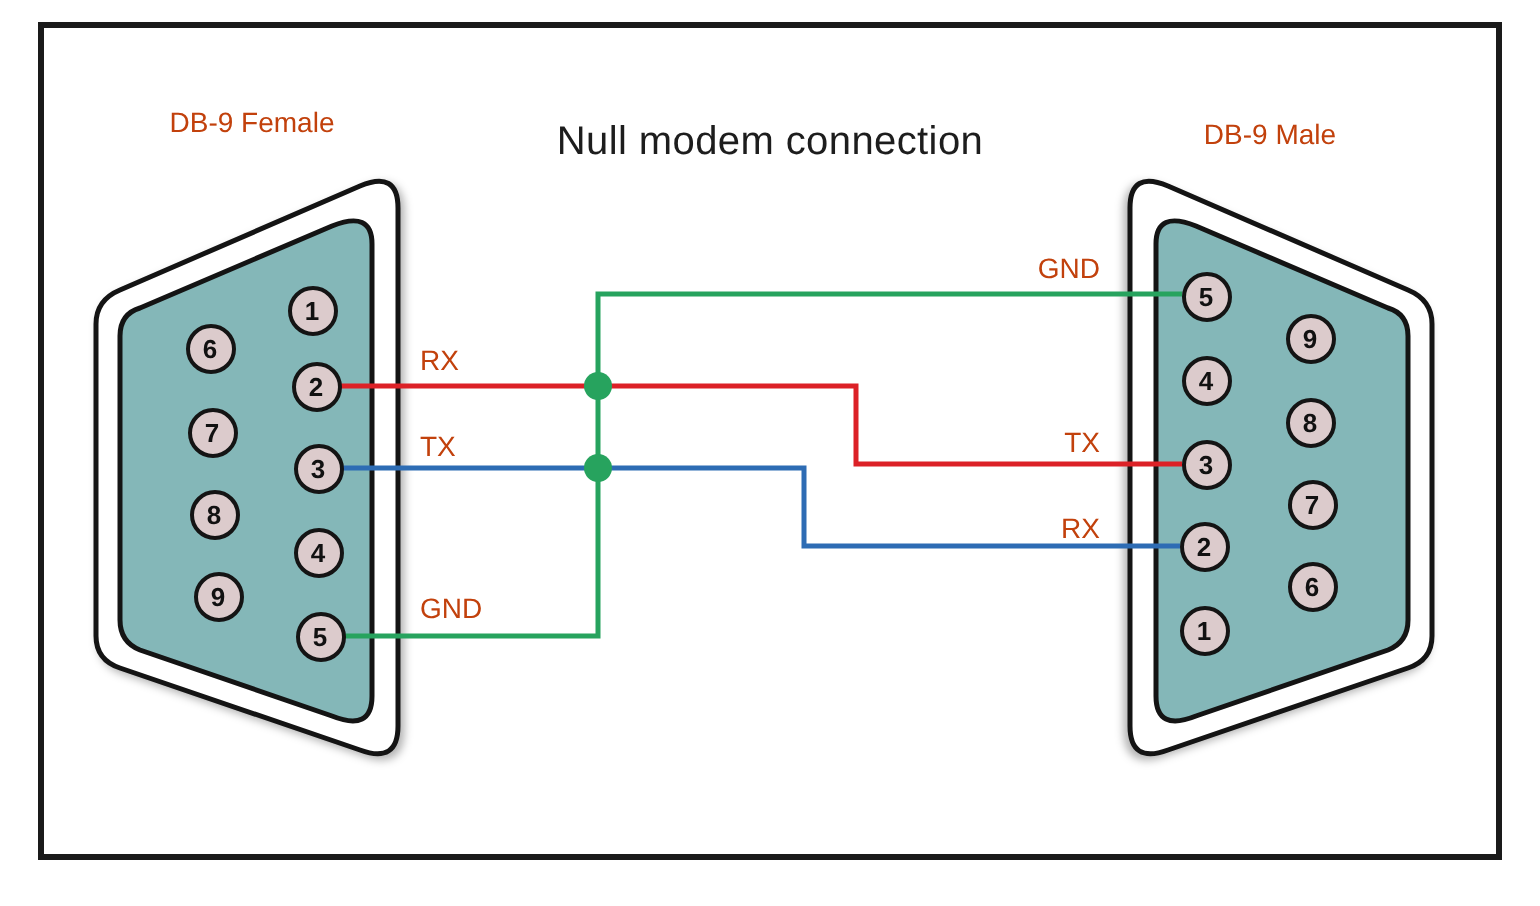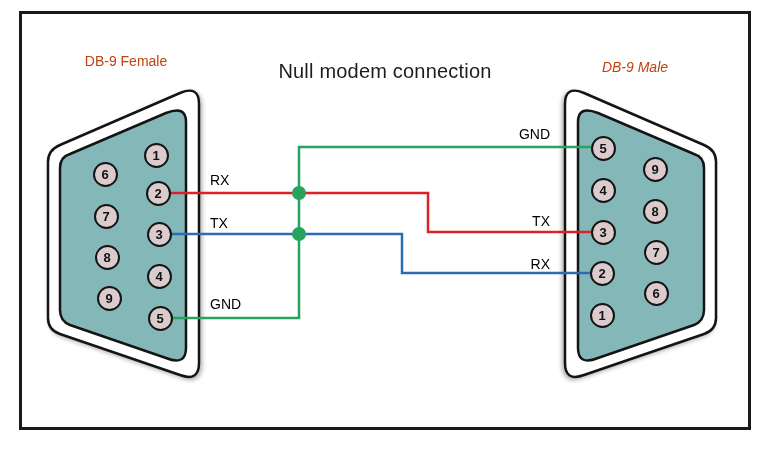--- a/index.html
+++ b/index.html
@@ -11,22 +11,22 @@
     position:absolute;left:19px;top:11px;width:732px;height:419px;
     border:3px solid #1a1a1a;box-sizing:border-box;background:transparent;
   }
   .layer{position:absolute;left:0;top:0;}
   .title{
     position:absolute;left:19px;top:23px;width:732px;text-align:center;
     font-size:20px;line-height:22px;font-weight:400;color:#1d1d1d;letter-spacing:.2px;margin-top:37px;
   }
   .conn-label{position:absolute;font-size:14px;line-height:15px;font-weight:400;color:#c2410c;text-align:center;}
   .conn-label.female{left:60px;top:54px;width:132px;}
-  .conn-label.male{left:570px;top:60px;width:130px;font-style:italic;}
-  .sig{position:absolute;font-size:14px;line-height:14px;font-weight:400;color:#000000;}
+  .conn-label.male{left:570px;top:60px;width:130px;}
+  .sig{position:absolute;font-size:14px;line-height:14px;font-weight:400;color:#c2410c;}
   .sig.l{left:210px;width:60px;text-align:left;}
   .sig.r{left:498px;width:52px;text-align:right;}
   .sig.l-rx{top:173px;} .sig.l-tx{top:216px;} .sig.l-gnd{top:297px;}
   .sig.r-gnd{top:127px;} .sig.r-tx{top:214px;} .sig.r-rx{top:257px;}
   .pin{
     position:absolute;width:25px;height:25px;box-sizing:border-box;
     border:2px solid #141414;border-radius:50%;background:#dccbcc;
     display:flex;align-items:center;justify-content:center;
     font-size:13px;font-weight:bold;color:#111;
   }

